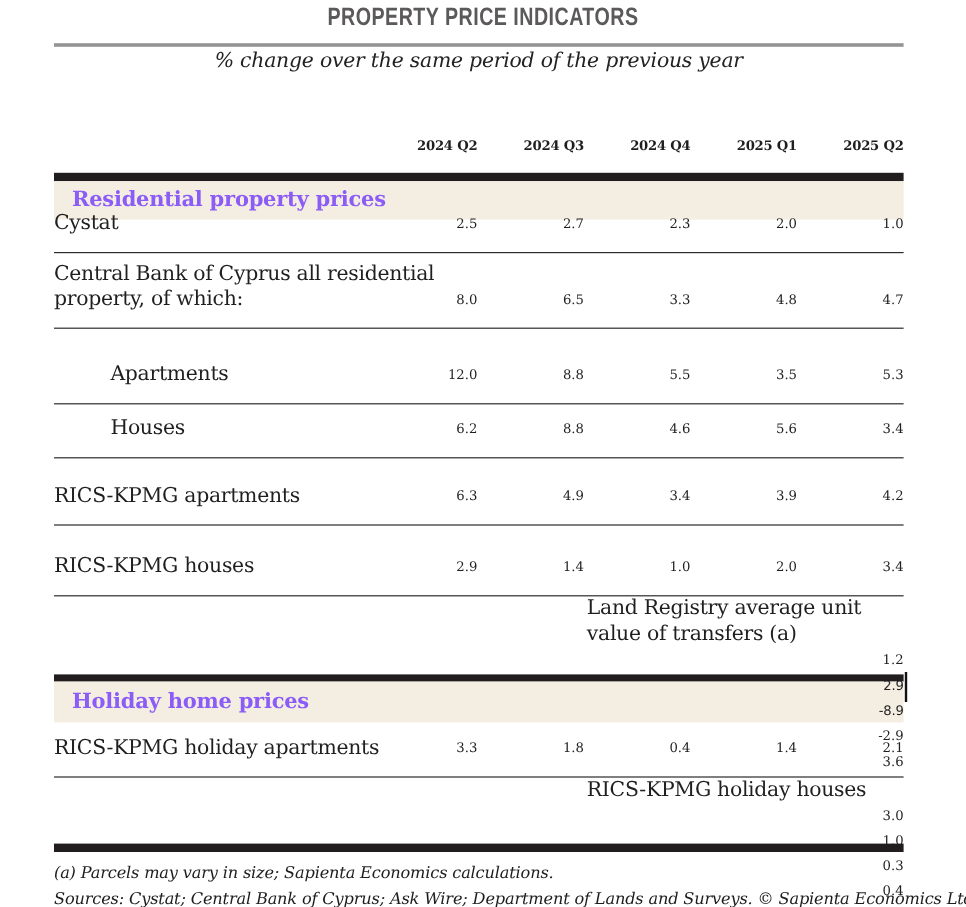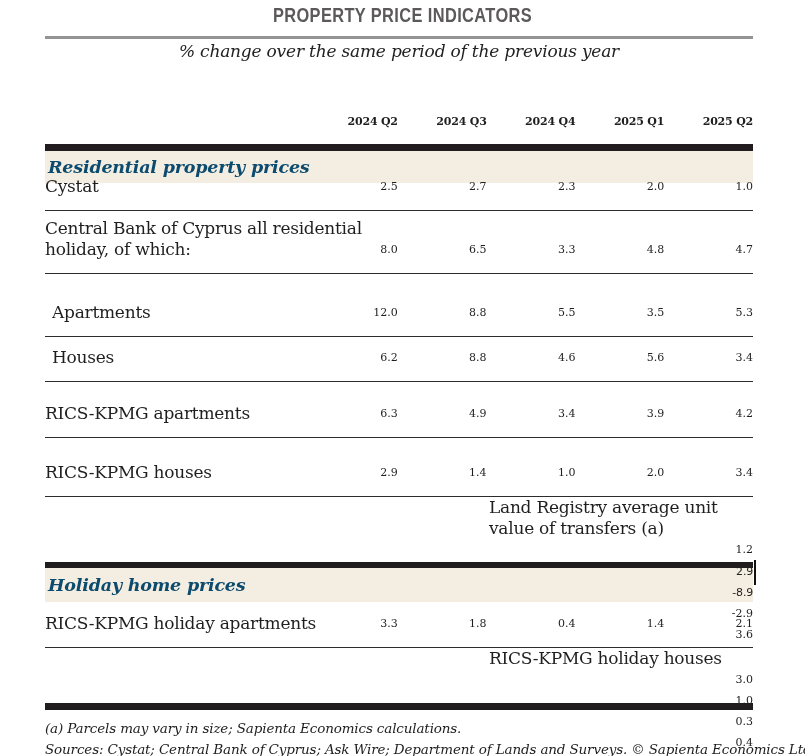--- a/index.html
+++ b/index.html
@@ -42,29 +42,28 @@
   .cell.val   { width:88.8px; flex:none; text-align:right;
                 font-size:11px; line-height:21px; white-space:nowrap; position:relative; }
   .colh { font-weight:bold; font-size:17px; line-height:21px; letter-spacing:-0.2px; }
 
   .bar { height:7px; background:#211d1e; }
   .bar.mid { height:6px; }
   .bar.top { margin-top:12px; }
 
   .band {
     height:32px; background:#f4eee2; display:flex; align-items:center;
-    padding-left:3px; font-weight:bold; font-size:17.5px; color:#0c4a6e;
+    padding-left:15px; font-weight:bold; font-size:17.5px; color:#8b5cf6;
     letter-spacing:-0.2px;
-    font-style:italic;
   }
   .band.b2 { height:34px; }
 
   .lln { display:block; white-space:nowrap; overflow:visible;
          font-size:17px; line-height:21px; letter-spacing:-0.25px; }
-  .indent .lln { padding-left:7px; }
+  .indent .lln { padding-left:7px;margin-left:40px; }
 
   .h44{height:28px}.h63{height:63px}.h45{height:45px}.h56{height:56px}
   .h59{height:59px}.h65{height:65px}.h46{height:46px}.h55{height:55px}
 
   .sans { font-family:"DejaVu Sans","Liberation Sans",sans-serif;
           font-size:16px; letter-spacing:-0.2px; }
   .caret { display:inline-block; width:2px; height:25px; background:#111;
            vertical-align:bottom; margin-bottom:-3px; margin-left:1px; margin-right:-3px; }
 
   .footnotes { margin-top:8px; }
@@ -104,21 +103,21 @@
       <div class="cell val">2.5</div>
       <div class="cell val">2.7</div>
       <div class="cell val">2.3</div>
       <div class="cell val">2.0</div>
       <div class="cell val">1.0</div>
     </div>
 
     <div class="row h63">
       <div class="cell label">
         <span class="lln">Central Bank of Cyprus all residential</span>
-        <span class="lln">holiday, of which:</span>
+        <span class="lln">property, of which:</span>
       </div>
       <div class="cell val">8.0</div>
       <div class="cell val">6.5</div>
       <div class="cell val">3.3</div>
       <div class="cell val">4.8</div>
       <div class="cell val">4.7</div>
     </div>
 
     <div class="row h63 indent">
       <div class="cell label">

